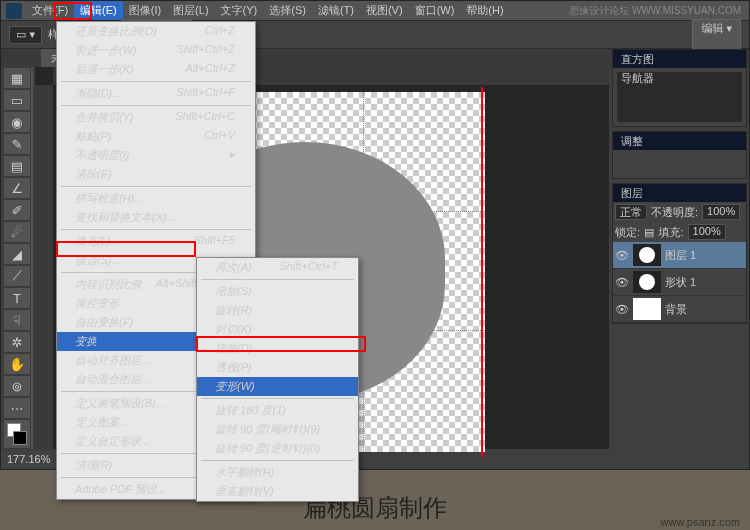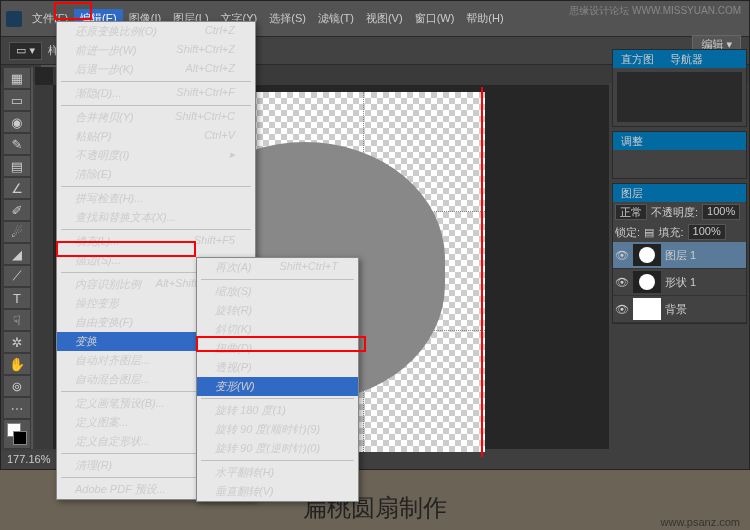--- a/index.html
+++ b/index.html
@@ -1,18 +1,18 @@
 <!DOCTYPE html>
 <html><head>
 <meta charset="utf-8">
 <style>
 *{margin:0;padding:0;box-sizing:border-box;font-family:"Microsoft YaHei",Arial,sans-serif;font-size:11px;color:#ccc;}
 body{background:#6b6356;width:750px;height:530px;overflow:hidden;}
 .app{background:#3f3f3f;width:750px;height:470px;position:relative;border:1px solid #222;}
-.menubar{background:#535353;height:36px;display:flex;align-items:center;padding:0 5px;border-bottom:1px solid #2a2a2a;}
+.menubar{background:#535353;height:20px;display:flex;align-items:center;padding:0 5px;border-bottom:1px solid #2a2a2a;}
 .menubar span{padding:2px 6px;cursor:default;}
 .menubar .logo{width:16px;height:16px;background:#1a3c5a;border-radius:2px;margin-right:4px;}
 .optbar{background:#424242;height:28px;display:flex;align-items:center;padding:0 8px;border-bottom:1px solid #2a2a2a;gap:6px;}
 .optbar .sel{background:#2a2a2a;border:1px solid #555;padding:1px 6px;height:18px;display:inline-flex;align-items:center;}
 .optbar .btn{background:#555;border:1px solid #666;padding:1px 8px;height:32px;}
 .tabbar{background:#3a3a3a;height:18px;display:flex;padding-left:40px;}
 .tabbar .tab{background:#535353;padding:2px 10px;}
 .toolbox{position:absolute;left:2px;top:66px;width:30px;background:#535353;display:flex;flex-direction:column;}
 .toolbox div{width:28px;height:22px;border:1px solid #3a3a3a;display:flex;align-items:center;justify-content:center;cursor:pointer;font-size:13px;}
 .toolbox .fgbg{height:30px;position:relative;}
@@ -22,21 +22,21 @@
 .ruler-h{position:absolute;top:0;left:18px;right:0;height:18px;background:#3a3a3a;}
 .ruler-v{position:absolute;top:18px;left:0;width:18px;bottom:0;background:#3a3a3a;}
 .canvas{position:absolute;left:90px;top:25px;width:360px;height:360px;background:#fff;}
 .checker{position:absolute;inset:0;background-image:repeating-conic-gradient(#ccc 0 25%,#fff 0 50%);background-size:12px 12px;}
 .shape{position:absolute;left:40px;top:50px;width:280px;height:260px;background:#888;border-radius:50%/45%;}
 .grid-line-h{position:absolute;left:0;right:0;height:0;border-top:1px dotted #888;}
 .grid-line-v{position:absolute;top:0;bottom:0;width:0;border-left:1px dotted #888;}
 .redline{position:absolute;background:#f00;}
 .panels{position:absolute;right:2px;top:48px;width:135px;bottom:20px;}
 .panel{background:#424242;border:1px solid #2a2a2a;margin-bottom:4px;}
-.panel-tabs{display:flex;background:#0369a1;height:18px;}
+.panel-tabs{display:flex;background:#0f172a;height:18px;flex-direction:column;}
 .panel-tabs span{padding:2px 8px;}
 .panel-body{padding:4px;min-height:40px;}
 .hist{height:50px;background:#2a2a2a;}
 .layer-item{display:flex;align-items:center;padding:2px;border-bottom:1px solid #333;}
 .layer-item .eye{width:14px;}
 .layer-item .thumb{width:28px;height:22px;background:#222;margin:0 4px;display:flex;align-items:center;justify-content:center;}
 .layer-item .thumb.circle::after{content:"";width:16px;height:16px;background:#fff;border-radius:50%;}
 .layer-item.sel{background:#5a7a9a;}
 .layer-row{display:flex;gap:4px;align-items:center;padding:2px;}
 .layer-row .inp{background:#2a2a2a;border:1px solid #555;padding:0 4px;height:16px;}

